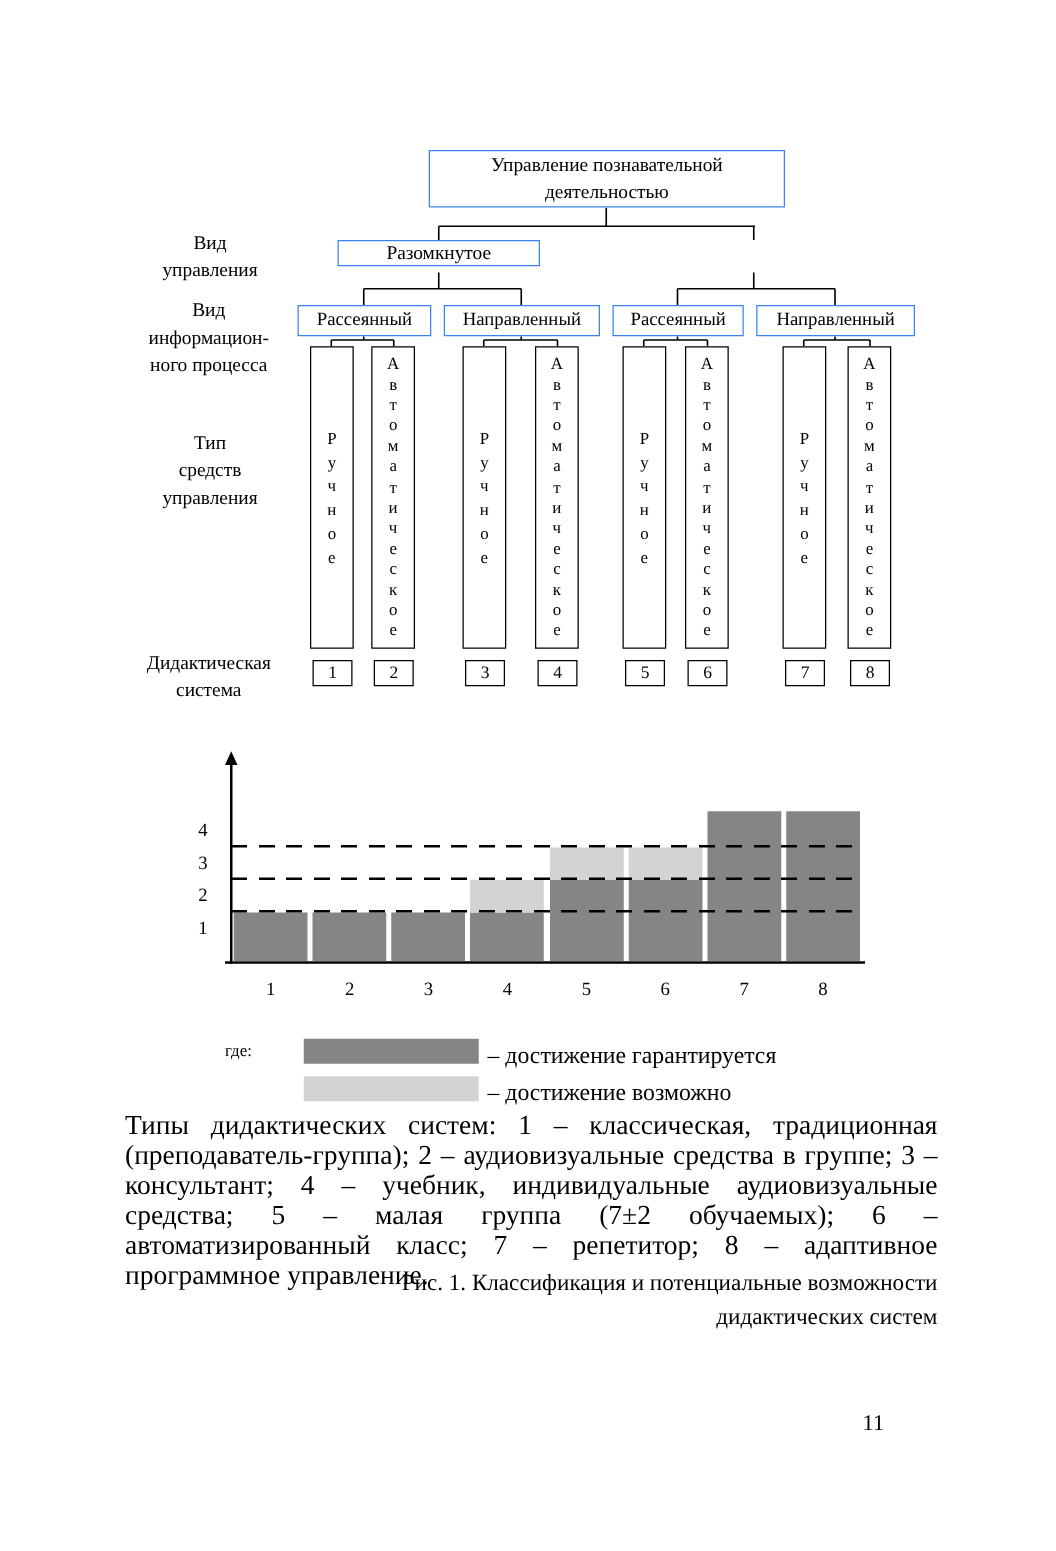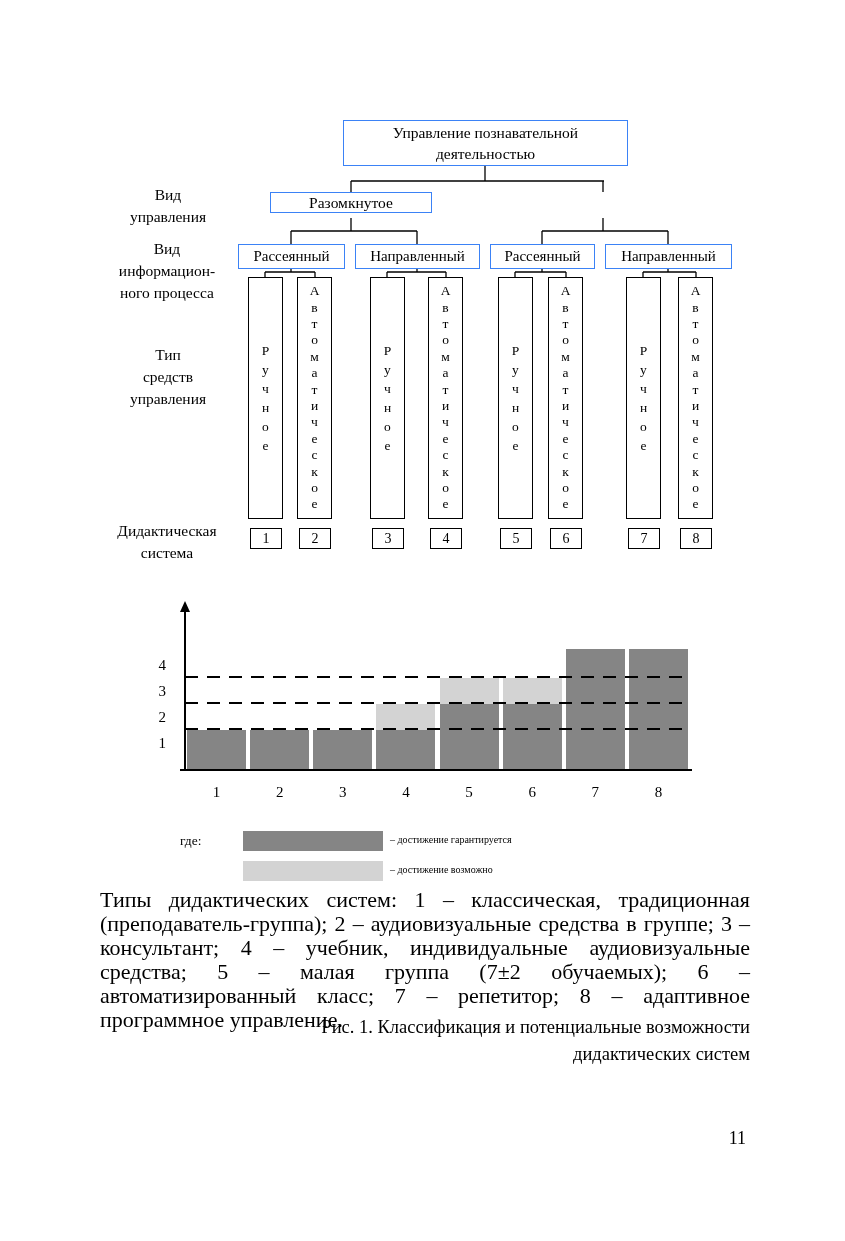--- a/index.html
+++ b/index.html
@@ -53,27 +53,27 @@
             background:repeating-linear-gradient(to right, #000 0 13px, transparent 13px 22px); }
   .xlab   { position:absolute; bottom:-32px; text-align:center; font-size:15px; }
   #yticks { position:absolute; left:140px; top:620px; width:34px; height:149px; }
   .ytick  { position:absolute; right:8px; font-size:15px; line-height:18px; }
 
   
   .legend-where { position:absolute; left:180px; top:833px; font-size:13.5px; }
   .sw   { position:absolute; width:140px; height:20px; }
   .sw1  { left:243px; top:831px; }
   .sw2  { left:243px; top:861px; }
-  .swlab { position:absolute; left:390px; font-size:10px; }
+  .swlab { position:absolute; left:390px; font-size:19px; }
   .swlab1 { top:834px; }
   .swlab2 { top:864px; }
 
   .desc { position:absolute; left:100px; top:888px; width:650px; font-size:22px; line-height:24px; text-align:justify; }
   .caption { position:absolute; left:100px; top:1014px; width:650px; text-align:right; font-size:18.5px; line-height:27px; white-space:pre-line; }
-  .pagenum { position:absolute; left:690px; top:1128px; width:56px; text-align:right; font-size:18px; }
+  .pagenum { position:absolute; left:690px; top:1128px; width:56px; text-align:left; font-size:18px; }
 </style>
 </head>
 <body>
 
 <div class="page">
 
   <svg class="connectors" width="845" height="560" viewBox="0 0 845 560">
     <line x1="485" y1="166" x2="485" y2="181"></line>
     <line x1="351" y1="181" x2="604" y2="181"></line>
     <line x1="351" y1="181" x2="351" y2="192"></line>

